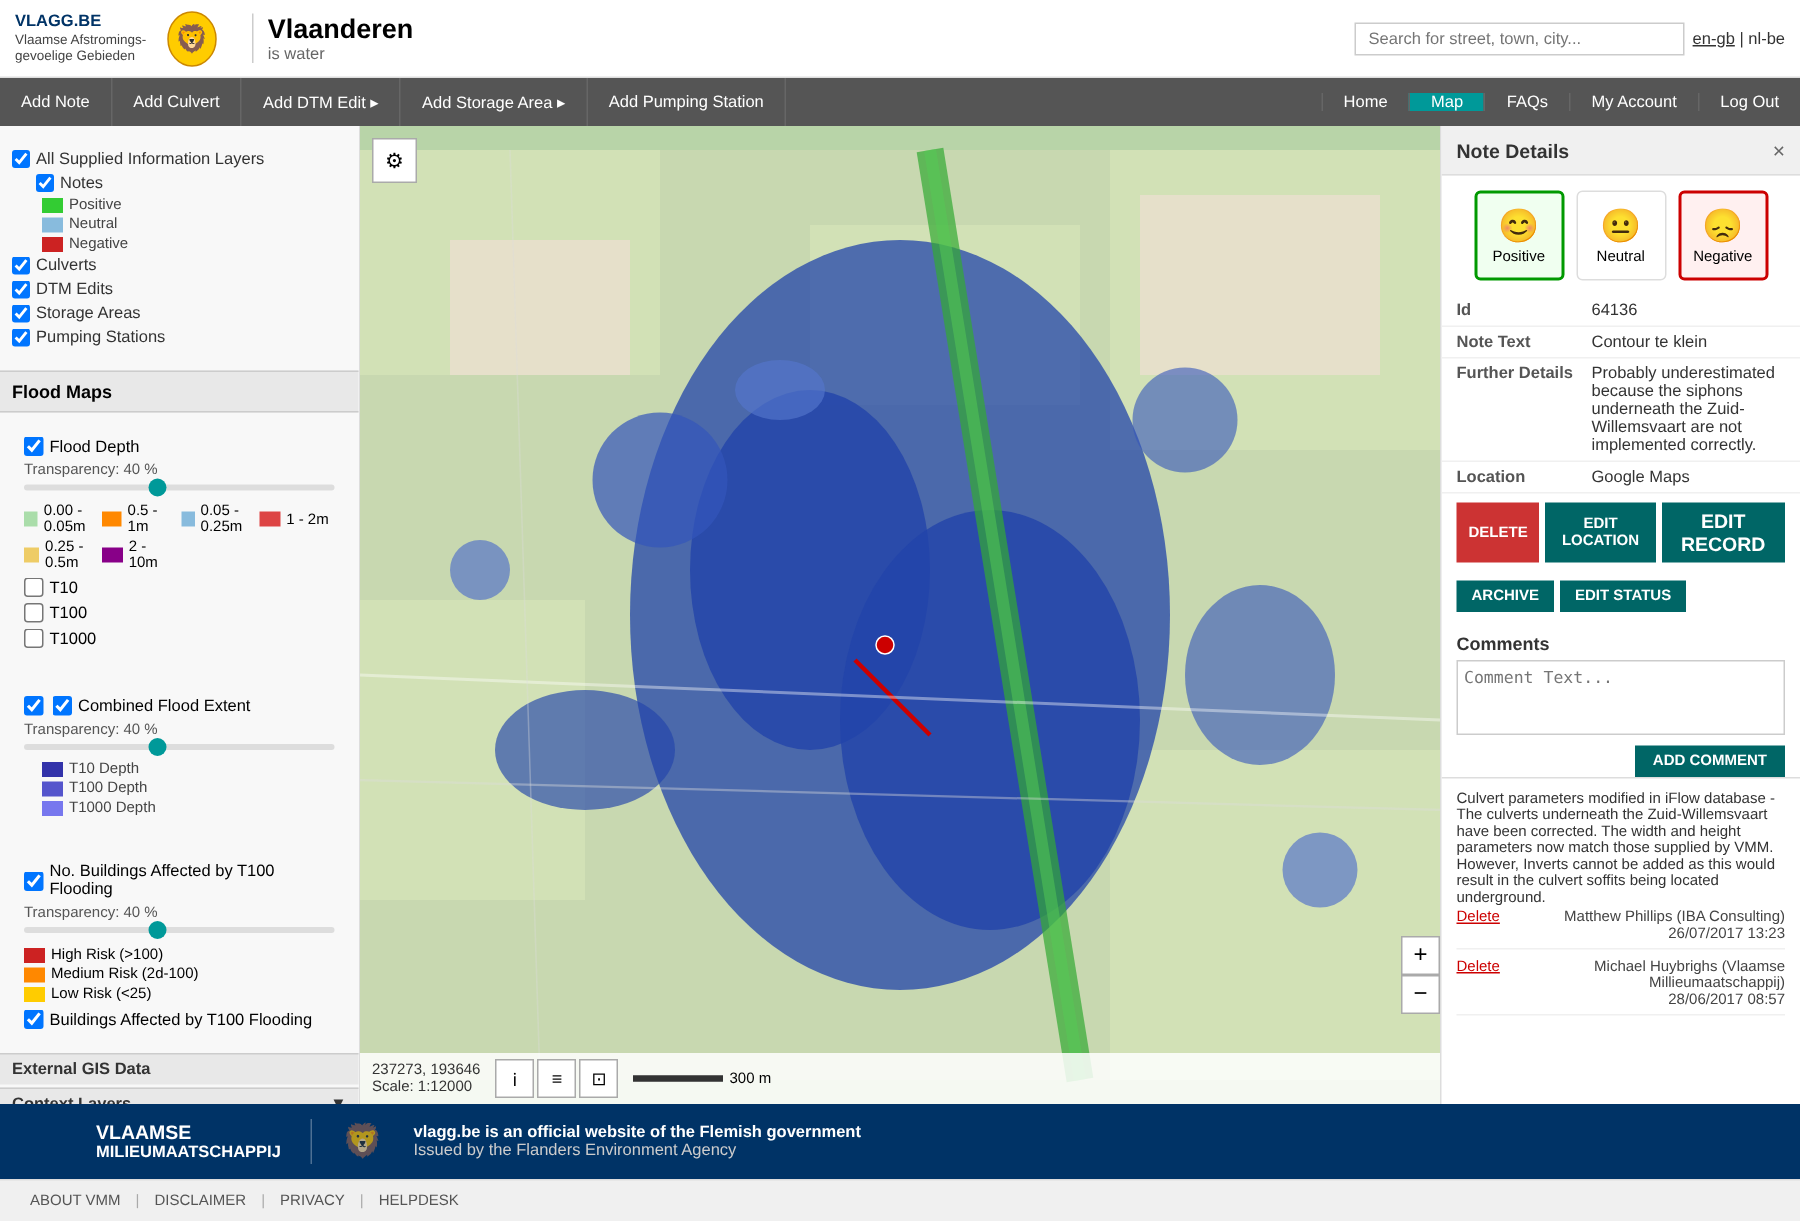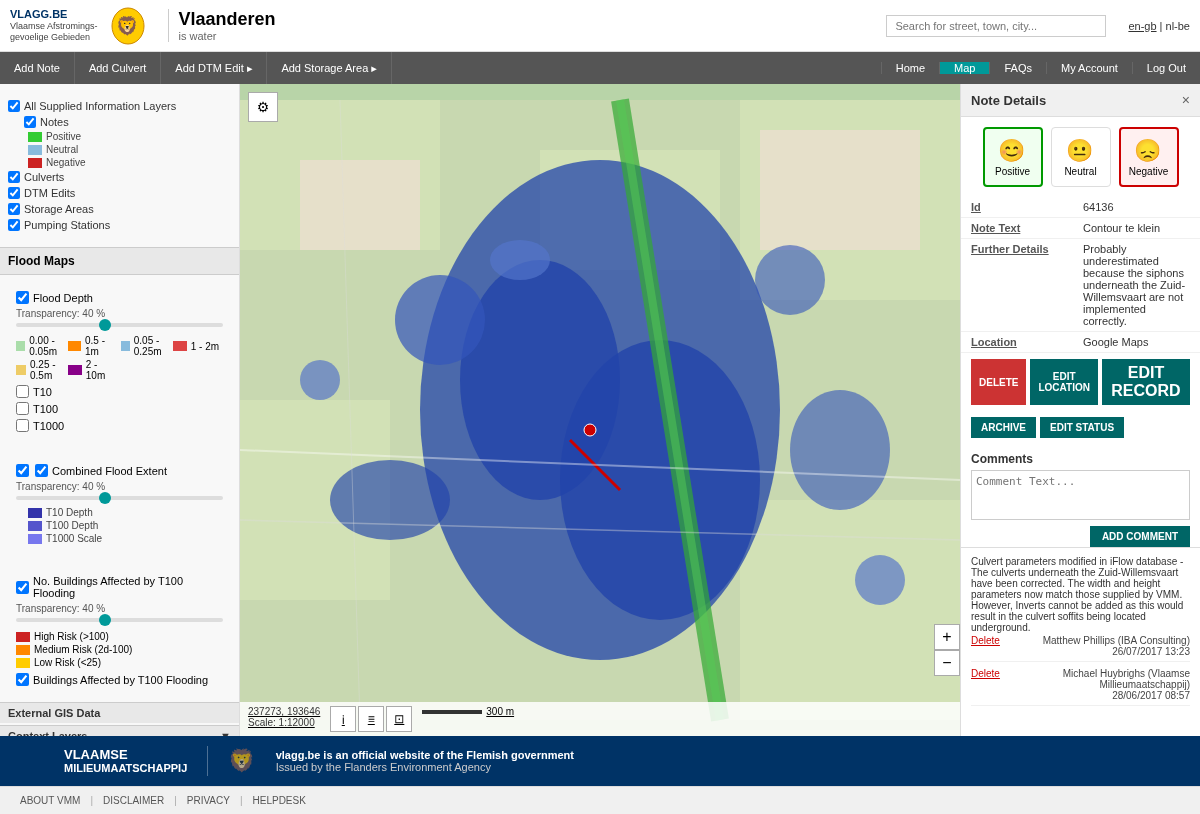--- a/index.html
+++ b/index.html
@@ -6,21 +6,21 @@
     body { font-family: Arial, sans-serif; font-size: 12px; background: #f0f0f0; width: 1200px; height: 814px; overflow: hidden; }
 
     
     #header { display: flex; align-items: center; background: #fff; border-bottom: 1px solid #ddd; padding: 4px 10px; height: 52px; }
     #logo-area { display: flex; align-items: center; gap: 10px; }
     #logo-text { font-size: 11px; font-weight: bold; color: #003366; line-height: 1.2; }
     #logo-text span { display: block; font-size: 9px; font-weight: normal; color: #444; }
     #vlaanderen-logo { margin-left: 10px; border-left: 1px solid #ccc; padding-left: 10px; }
     #vlaanderen-logo .vl-title { font-size: 18px; font-weight: bold; color: #000; }
     #vlaanderen-logo .vl-sub { font-size: 11px; color: #666; }
-    #header-right { margin-left: auto; display: flex; align-items: center; gap: 22px; }
+    #header-right { margin-left: auto; display: flex; align-items: center; gap: 5px; }
     #search-bar { border: 1px solid #ccc; padding: 4px 8px; width: 220px; font-size: 11px; color: #999; }
     #lang-switcher { font-size: 11px; color: #333; }
     #lang-switcher span { cursor: pointer; }
     #lang-switcher .active { text-decoration: underline; }
 
     
     #nav { display: flex; background: #555; height: 32px; align-items: center; }
     #nav a { color: #fff; text-decoration: none; font-size: 11px; padding: 0 14px; height: 100%; display: flex; align-items: center; border-right: 1px solid #666; }
     #nav a.active { background: #009999; }
     #nav .nav-right { margin-left: auto; display: flex; }
@@ -52,21 +52,21 @@
     
     #map-area { flex: 1; position: relative; overflow: hidden; background: #b8d4a8; }
 
     
     #map-svg { position: absolute; top: 0; left: 0; width: 100%; height: 100%; }
 
     
     #map-settings-btn { position: absolute; top: 8px; left: 8px; background: #fff; border: 1px solid #aaa; width: 30px; height: 30px; display: flex; align-items: center; justify-content: center; cursor: pointer; font-size: 14px; }
     #map-zoom { position: absolute; bottom: 60px; right: 0; display: flex; flex-direction: column; }
     #map-zoom button { width: 26px; height: 26px; background: #fff; border: 1px solid #aaa; cursor: pointer; font-size: 16px; display: flex; align-items: center; justify-content: center; }
-    #map-bottom-bar { position: absolute; bottom: 0; left: 0; right: 0; background: rgba(255,255,255,0.85); display: flex; align-items: flex-start; padding: 4px 8px; font-size: 10px; gap: 10px; text-decoration: underline; }
+    #map-bottom-bar { position: absolute; bottom: 0; left: 0; right: 0; background: rgba(255,255,255,0.85); display: flex; align-items: center; padding: 4px 8px; font-size: 10px; gap: 10px; }
     #map-coords { font-size: 10px; color: #333; }
     #scale-bar { display: flex; align-items: center; gap: 4px; }
     #scale-line { width: 60px; height: 4px; background: #333; border: 1px solid #333; }
     #map-tools { display: flex; gap: 2px; }
     #map-tools button { width: 26px; height: 26px; background: #fff; border: 1px solid #aaa; cursor: pointer; font-size: 12px; }
 
     
     #note-details { width: 240px; background: #fff; border-left: 1px solid #ddd; overflow-y: auto; flex-shrink: 0; font-size: 11px; }
     #note-header { display: flex; justify-content: space-between; align-items: center; padding: 8px 10px; background: #f0f0f0; border-bottom: 1px solid #ddd; }
     #note-header-title { font-size: 13px; font-weight: bold; color: #333; }
@@ -74,28 +74,28 @@
 
     
     #sentiment-row { display: flex; gap: 8px; padding: 10px; justify-content: center; }
     .sentiment-btn { width: 60px; height: 60px; border: 1px solid #ddd; background: #fff; cursor: pointer; display: flex; flex-direction: column; align-items: center; justify-content: center; gap: 2px; font-size: 10px; border-radius: 4px; }
     .sentiment-btn .emoji { font-size: 22px; }
     .sentiment-btn.active-neg { border: 2px solid #cc0000; background: #fff0f0; }
     .sentiment-btn.active-pos { border: 2px solid #009900; background: #f0fff0; }
 
     
     .note-field { padding: 4px 10px; display: flex; border-bottom: 1px solid #f0f0f0; }
-    .note-field-label { width: 112px; font-weight: bold; color: #555; font-size: 11px; flex-shrink: 0; text-decoration: underline; }
+    .note-field-label { width: 90px; font-weight: bold; color: #555; font-size: 11px; flex-shrink: 0; }
     .note-field-value { flex: 1; color: #333; font-size: 11px; }
 
     
     .action-btn-row { padding: 6px 10px; display: flex; gap: 4px; }
     .btn-delete { background: #cc3333; color: #fff; border: none; padding: 5px 8px; font-size: 10px; cursor: pointer; font-weight: bold; }
     .btn-edit-loc { background: #006666; color: #fff; border: none; padding: 5px 8px; font-size: 10px; cursor: pointer; font-weight: bold; }
-    .btn-edit-rec { background: #006666; color: #fff; border: none; padding: 5px 8px; font-size: 16px; cursor: pointer; font-weight: bold; }
+    .btn-edit-rec { background: #006666; color: #fff; border: none; padding: 5px 8px; font-size: 13px; cursor: pointer; font-weight: bold; }
 
     
     .status-section { padding: 4px 10px; }
     .status-title { font-size: 12px; font-weight: bold; color: #333; padding: 4px 0; }
     .status-row { display: flex; padding: 2px 0; }
     .status-label { width: 90px; color: #555; font-size: 11px; }
     .status-value { flex: 1; color: #333; font-size: 11px; }
 
     
     .status-btn-row { padding: 6px 10px; display: flex; gap: 4px; }
@@ -164,20 +164,21 @@
       <span>nl-be</span>
     </div>
   </div>
 </div>
 
 <div id="nav">
   <a href="#">Add Note</a>
   <a href="#">Add Culvert</a>
   <a href="#">Add DTM Edit ▸</a>
   <a href="#">Add Storage Area ▸</a>
+  <a href="#">Add Pumping Station</a>
   <div class="nav-right">
     <a href="#">Home</a>
     <a href="#" class="active">Map</a>
     <a href="#">FAQs</a>
     <a href="#">My Account</a>
     <a href="#">Log Out</a>
   </div>
 </div>
 
 <div id="main">
@@ -296,21 +297,21 @@
       <div class="sub-label">
         <span class="color-box" style="background:#3333aa;"></span>
           <span>T10 Depth</span>
       </div>
       <div class="sub-label">
         <span class="color-box" style="background:#5555cc;"></span>
           <span>T100 Depth</span>
       </div>
       <div class="sub-label">
         <span class="color-box" style="background:#7777ee;"></span>
-          <span>T1000 Scale</span>
+          <span>T1000 Depth</span>
       </div>
     </div>
 
     <div class="sidebar-section">
       <div class="checkbox-label">
         <input type="checkbox" checked="" style="">
         <span>No. Buildings Affected by T100 Flooding</span>
       </div>
       <div class="transparency-row">
         <span>Transparency: 40 %</span>

